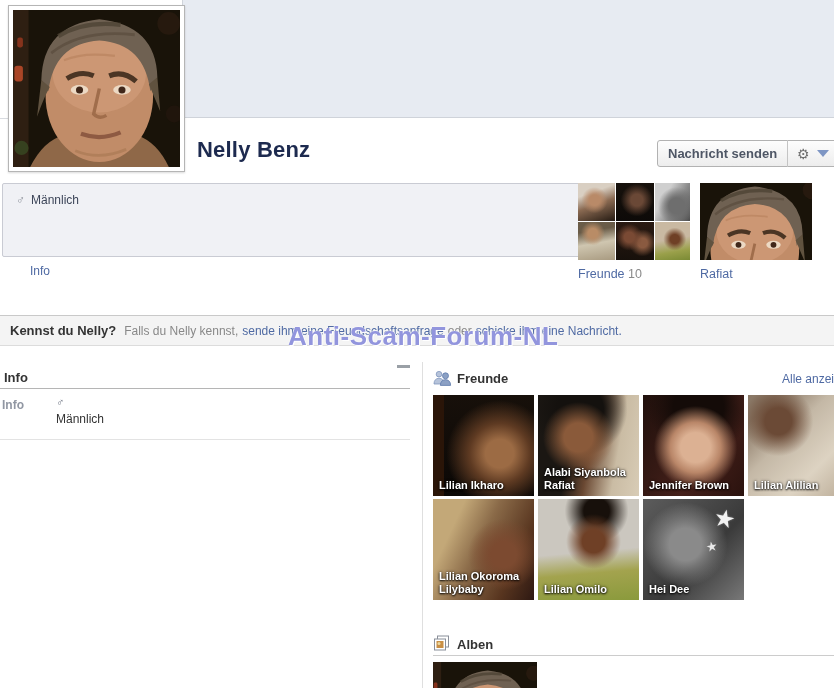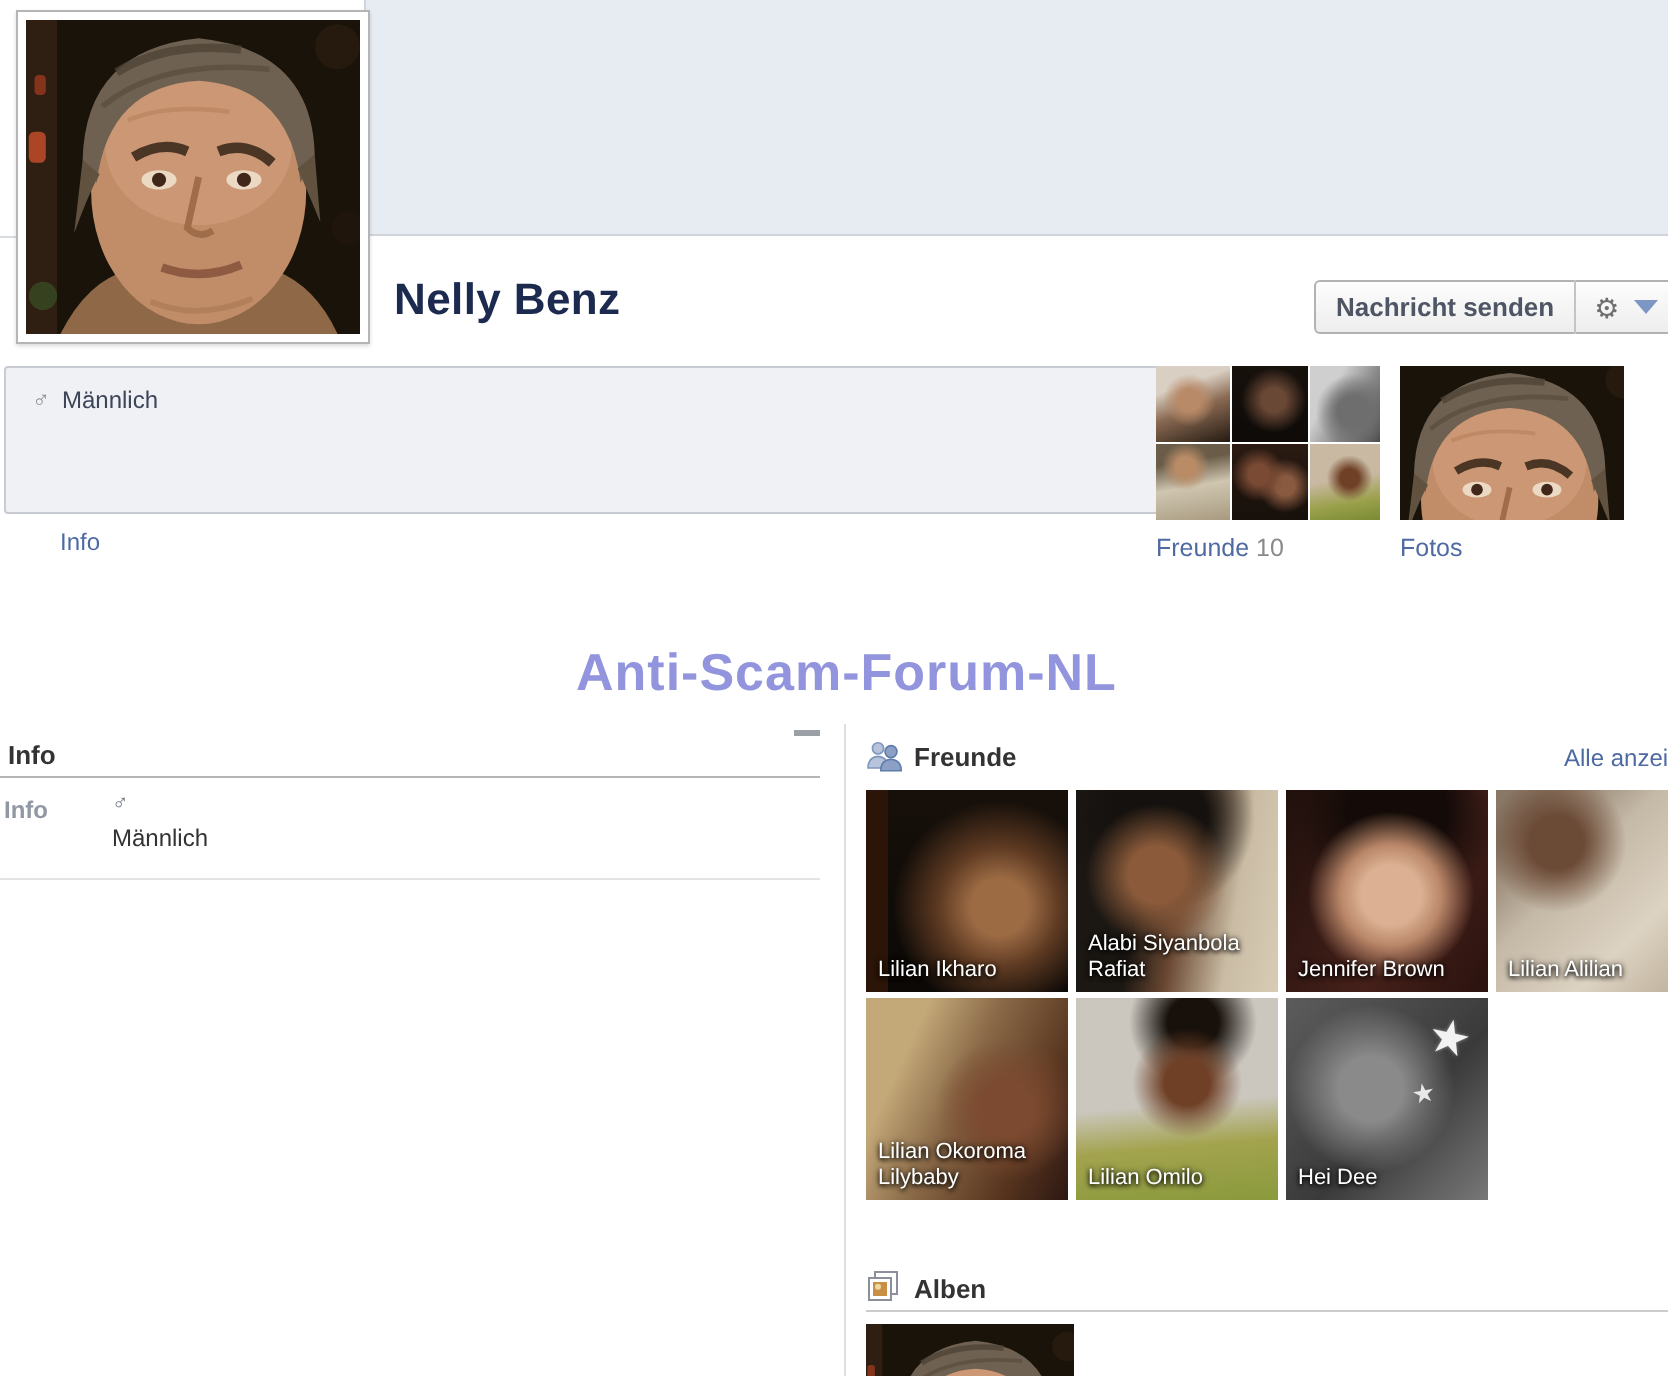--- a/index.html
+++ b/index.html
@@ -92,21 +92,21 @@
   .friends-title { left:457px; top:371px; }
   .see-all { position:absolute; left:782px; top:372px; font-size:12px; color:#4f6aa3;
              white-space:nowrap; cursor:pointer; }
   .sec-icon { position:absolute; left:433px; }
   .icon-friends { top:370px; }
   .icon-albums { top:635px; }
 
   .friends-grid { position:absolute; left:433px; top:395px; width:420px;
                   display:grid; grid-template-columns:repeat(4,101px); grid-auto-rows:101px; gap:3px 4px; }
   .friend-cell { position:relative; overflow:hidden; cursor:pointer; }
-  .friend-name { position:absolute; left:6px; right:3px; bottom:4px; font-size:11px; font-weight:normal;
+  .friend-name { position:absolute; left:6px; right:3px; bottom:4px; font-size:11px; font-weight:bold;
                  color:#fff; line-height:13px; text-shadow:0 1px 2px rgba(0,0,0,.95),0 0 3px rgba(0,0,0,.8); }
   .friend-cell:nth-child(1) { background:
       linear-gradient(90deg,#2a1508 0 11%, transparent 11%),
       radial-gradient(circle at 66% 58%, #9c6b44 0 16%, #5e3a22 34%, transparent 60%),
       linear-gradient(#17100a,#0b0806); }
   .friend-cell:nth-child(2) { background:
       radial-gradient(circle at 40% 42%, #8a5a3a 0 17%, transparent 42%),
       radial-gradient(circle at 42% 14%, #14110e 0 22%, transparent 45%),
       linear-gradient(100deg,#1b1713 34%, #6a4832 52%, #cabca4 76%, #d8ccb6 100%); }
   .friend-cell:nth-child(3) { background:
@@ -220,22 +220,30 @@
   <div class="tile-label lbl-friends">
     <span>Freunde</span>
     <span class="tile-count">10</span>
   </div>
 
   <div class="tile tile-photos">
     <svg viewBox="16 8 96 66" preserveAspectRatio="xMidYMid slice">
         <use href="#man-photo"></use>
       </svg>
   </div>
-  <div class="tile-label lbl-photos">Fotos</div>
-
+  <div class="tile-label lbl-photos">Rafiat</div>
+
+  <div class="banner">
+    <b>Kennst du Nelly?</b>
+    <span>Falls du Nelly kennst,</span>
+    <a>sende ihm eine Freundschaftsanfrage</a>
+    <span></span>
+    <span>oder</span>
+    <a>schicke ihm eine Nachricht.</a>
+  </div>
 
   <div class="watermark">Anti-Scam-Forum-NL</div>
 
   <div class="info-card-title">Info</div>
   <div class="collapse-dash"></div>
   <div class="hr-dark"></div>
   <div class="info-row-label">Info</div>
   <div class="info-row-male">♂</div>
   <div class="info-row-value">Männlich</div>
   <div class="hr-light"></div>

